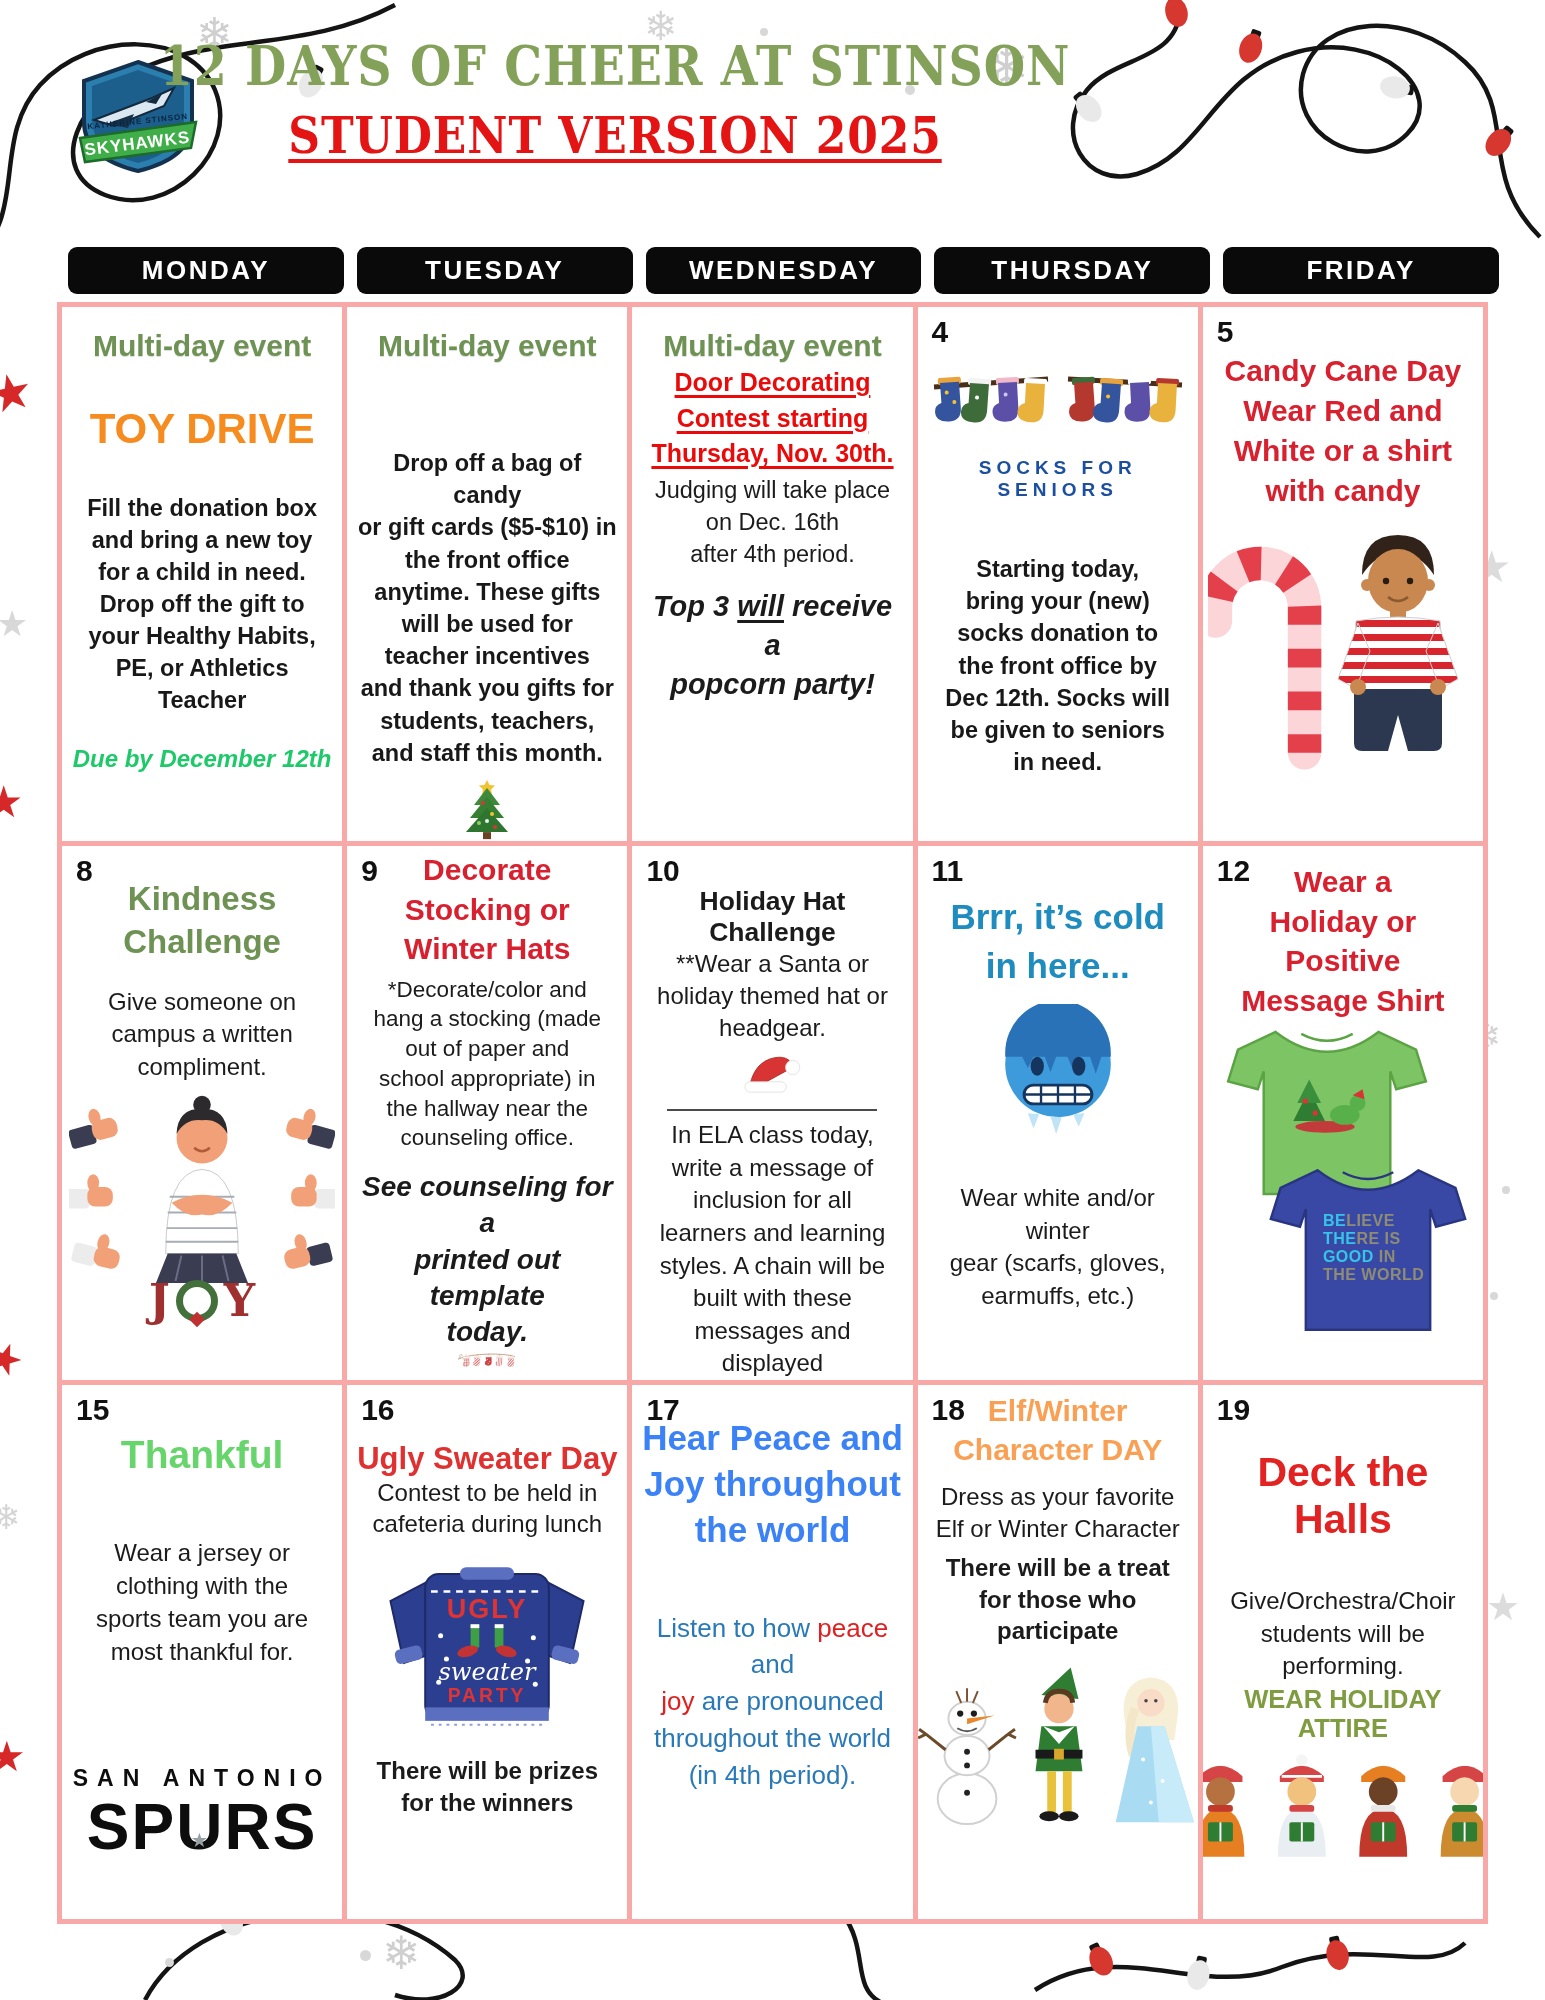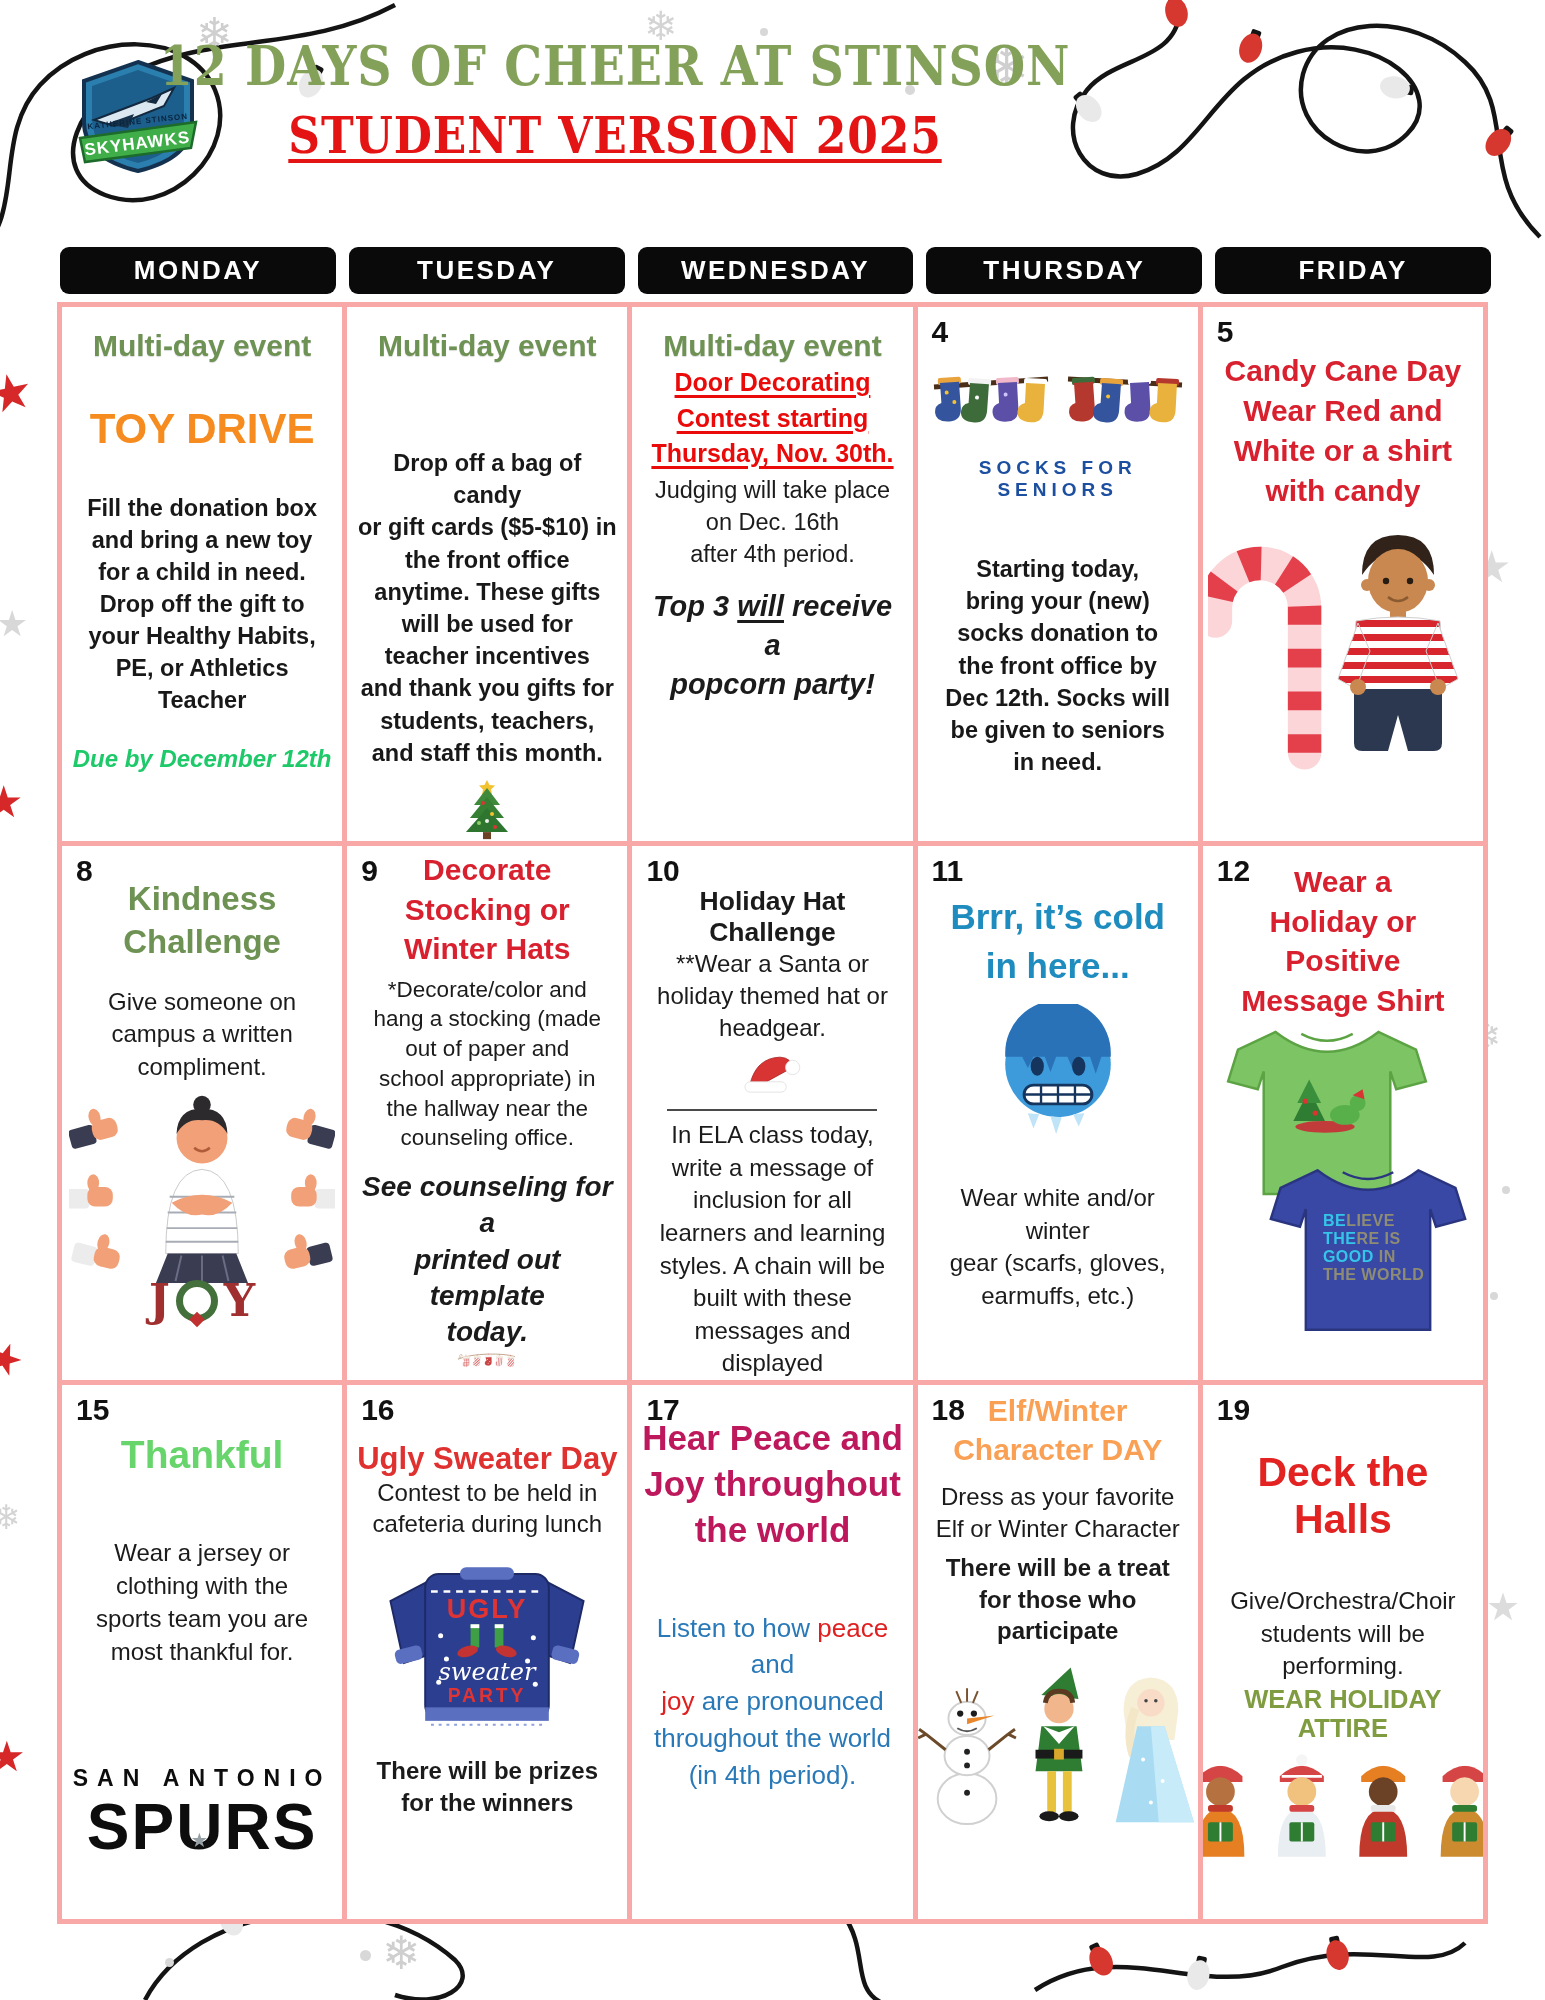--- a/index.html
+++ b/index.html
@@ -8,21 +8,21 @@
   
   .title1{position:absolute;left:35px;top:34px;width:1160px;text-align:center;margin:0;
           font-family:"DejaVu Serif",serif;font-weight:900;font-size:54px;letter-spacing:1px;
           color:#84a15a;text-transform:uppercase;transform:scaleX(.88);}
   .title2{position:absolute;left:35px;top:106px;width:1160px;text-align:center;margin:0;
           font-family:"DejaVu Serif",serif;font-weight:900;font-size:50px;letter-spacing:1px;
           color:#e41414;text-transform:uppercase;transform:scaleX(.88);
           text-decoration:underline;text-decoration-thickness:4px;text-underline-offset:6px;}
   .logo{position:absolute;left:76px;top:58px;}
   
-  .dayrow{position:absolute;left:60px;top:247px;width:1431px;display:flex;gap:13px;}
+  .dayrow{position:absolute;left:68px;top:247px;width:1431px;display:flex;gap:13px;}
   .pill{flex:1;background:#0a0a0a;color:#fff;border-radius:9px;height:47px;display:flex;
         align-items:center;justify-content:center;font-size:26px;font-weight:600;letter-spacing:2.5px;}
   
   .grid{position:absolute;left:57px;top:302px;width:1431px;height:1622px;background:#f9a8a8;
         display:grid;grid-template-columns:repeat(5,1fr);grid-template-rows:repeat(3,1fr);
         gap:5px;padding:5px;box-sizing:border-box;}
   .cell{background:#fff;position:relative;display:flex;flex-direction:column;align-items:center;
         text-align:center;overflow:hidden;padding:0 9px;box-sizing:border-box;}
   .num{position:absolute;top:8px;left:14px;font-size:30px;font-weight:800;color:#111;}
   .pre{white-space:pre-line;}
@@ -68,21 +68,21 @@
   .thank{margin-top:48px;font-size:39px;font-weight:800;color:#67d56b;}
   .mon3-body{margin-top:60px;font-size:24px;line-height:1.37;}
   .spurs{margin-top:96px;}
   .spurs-city{font-size:23px;font-weight:800;letter-spacing:9px;color:#0d0d0d;}
   .spurs-word{font-size:64px;font-weight:900;letter-spacing:2px;color:#0d0d0d;line-height:1.05;margin-top:2px;}
   .spur-u{position:relative;display:inline-block;}
   .spur-star{position:absolute;left:50%;top:58%;transform:translateX(-50%);font-size:17px;color:#97a1a5;}
   .ugly-title{margin-top:56px;font-size:31px;font-weight:600;color:#e03131;}
   .ugly-sub{font-size:24px;line-height:1.3;}
   .prize{margin-top:10px;font-size:24px;font-weight:800;line-height:1.32;}
-  .peace{margin-top:30px;font-size:35px;font-weight:800;color:#be185d;line-height:1.32;}
+  .peace{margin-top:30px;font-size:35px;font-weight:800;color:#3b82f6;line-height:1.32;}
   .listen{margin-top:56px;font-size:26px;color:#2979b8;line-height:1.42;}
   .rword{color:#e02020;}
   .elf-title{margin-top:6px;font-size:30px;font-weight:800;color:#f9a054;line-height:1.3;}
   .thu3-body{margin-top:12px;font-size:24px;line-height:1.32;}
   .thu3-note{margin-top:8px;font-size:24px;font-weight:800;line-height:1.3;}
   .deck{margin-top:64px;font-size:41px;font-weight:800;color:#e32222;}
   .fri3-body{margin-top:42px;font-size:24px;line-height:1.36;}
   .attire{font-size:25.5px;font-weight:800;color:#7f9c40;margin-top:2px;}
   
   .dec{position:absolute;line-height:1;user-select:none;}

